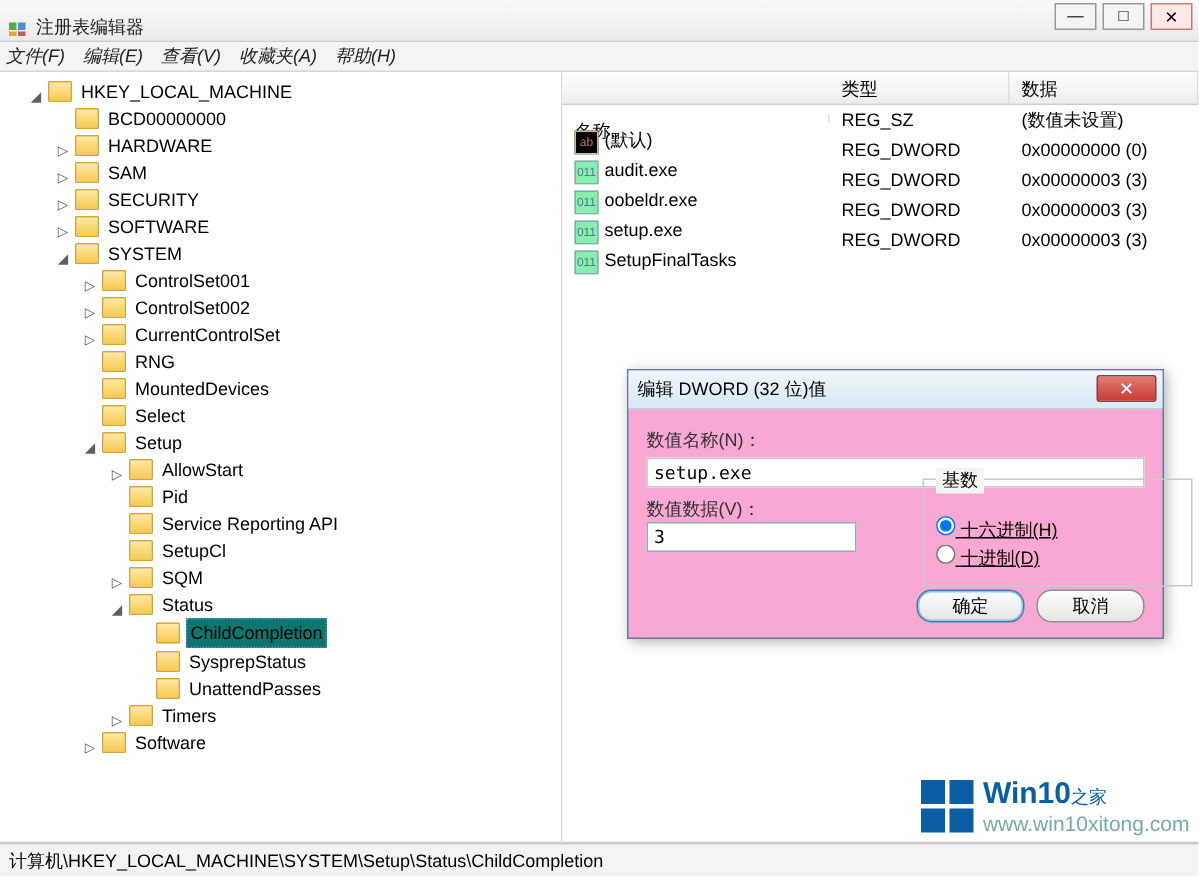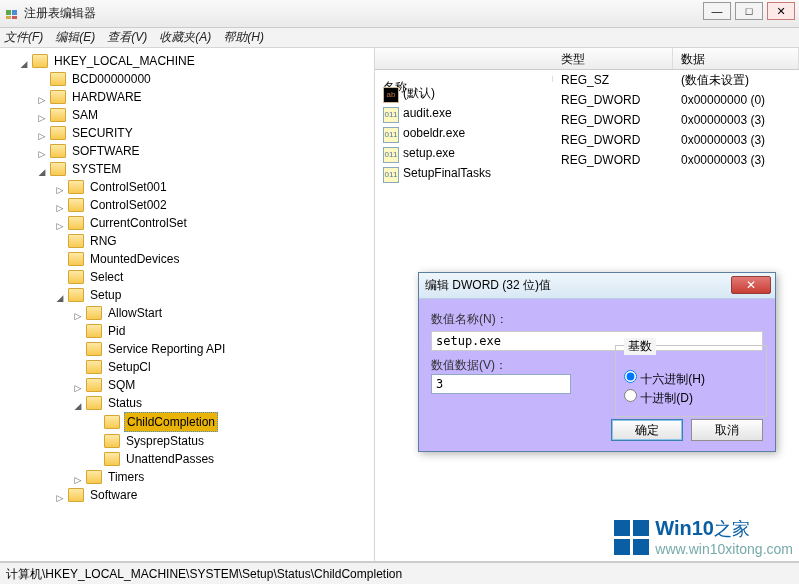--- a/index.html
+++ b/index.html
@@ -1,75 +1,75 @@
 <!DOCTYPE html>
 <html><head>
 <meta charset="utf-8">
 <style>
 * { box-sizing: border-box; margin: 0; padding: 0; font-family: "Segoe UI", Tahoma, sans-serif; font-size: 12px; }
 body { width: 799px; height: 585px; background: #fff; position: relative; overflow: hidden; }
 
 
-.titlebar { height: 28px; background: linear-gradient(#f9f9f9,#eaeaea); border-bottom: 1px solid #ccc; display: flex; align-items: center; padding: 0 4px; }
+.titlebar { height: 28px; background: linear-gradient(#f9f9f9,#eaeaea); border-bottom: 1px solid #ccc; display: flex; align-items: flex-end; padding: 0 4px; }
 .titlebar .app-icon { width: 16px; height: 16px; margin-right: 4px; }
 .titlebar .title { color: #222; }
 .win-btns { position: absolute; right: 4px; top: 2px; display: flex; }
 .win-btn { width: 28px; height: 18px; border: 1px solid #999; background: #f4f4f4; margin-left: 4px; display:flex; align-items:center; justify-content:center; font-size:11px;}
 .win-close { background: #fde9e8; border-color: #c97b7b; }
 
 
 .menubar { height: 20px; display:flex; align-items:center; padding: 0 4px; border-bottom: 1px solid #d6d6d6; background: #f3f3f3; font-style: italic; }
 .menubar .mi { margin-right: 12px; color:#222;}
 
 
 .content { display:flex; height: 514px; border-bottom:1px solid #ccc; }
 .tree { width: 375px; border-right: 1px solid #d6d6d6; overflow:auto; padding: 4px 0 4px 2px; background:#fff; }
 .list { flex:1; background:#fff; position:relative; }
 
 
 .tn { white-space: nowrap; line-height: 18px; display:flex; align-items:center;}
 .tn .exp { width:12px; height:12px; display:inline-block; margin-right:2px; color:#606060; font-size:9px; text-align:center;}
 .tn .fld { width:16px; height:14px; background: linear-gradient(#ffe9a6,#f7c94f); border:1px solid #d6a634; border-radius:1px; display:inline-block; margin-right:4px;}
-.tn.sel .lbl { background:#eab308; border:1px dotted #4a90d9; padding: 0 2px;}
+.tn.sel .lbl { background:#0f766e; border:1px dotted #4a90d9; padding: 0 2px;}
 .tn .lbl { padding: 0 2px;}
 .ind1 { padding-left: 16px;} .ind2 { padding-left:34px;} .ind3{padding-left:52px;} .ind4{padding-left:70px;} .ind5{padding-left:88px;}
 
 
 .lh { height: 22px; background: linear-gradient(#fdfdfd,#ededed); border-bottom:1px solid #ccc; display:flex; }
 .lh .col { padding: 3px 8px; border-right:1px solid #ddd; }
 .c1{width:178px;margin-top:28px;} .c2{width:120px;} .c3{flex:1;}
 
 .lr { display:flex; height:20px; align-items:center; }
 .lr .cell { padding: 0 8px; overflow:hidden; text-overflow:ellipsis; white-space:nowrap;}
-.lr .ico { width:16px; height:16px; margin-right:4px; display:inline-block; border:1px solid #8ab; background:#fef9c3; font-size:8px; line-height:14px; text-align:center; color:#579;}
+.lr .ico { width:16px; height:16px; margin-right:4px; display:inline-block; border:1px solid #8ab; background:#86efac; font-size:8px; line-height:14px; text-align:center; color:#579;}
 .lr .ico.ab { background:#000000; border-color:#cb9; color:#b74;}
 
 
 .status { height: 22px; background:#f3f3f3; border-top:1px solid #ccc; padding: 2px 6px; line-height:18px;}
 
 
-.dialog { position:absolute; left:418px; top:272px; width:358px; height:180px; background:#c4b5fd; border:1px solid #5a7fa0; box-shadow: 2px 2px 8px rgba(0,0,0,.3);}
+.dialog { position:absolute; left:418px; top:246px; width:358px; height:180px; background:#f9a8d4; border:1px solid #5a7fa0; box-shadow: 2px 2px 8px rgba(0,0,0,.3);}
 .dlg-title { height:26px; background: linear-gradient(#eef6fb,#d8e8f5); border-bottom:1px solid #b9cee0; display:flex; align-items:center; padding:0 6px; font-size:12px;}
 .dlg-close { position:absolute; right:4px; top:3px; width:40px; height:18px; background: linear-gradient(#e27a75,#c83e35); border:1px solid #913c38; border-radius:2px; color:#fff; text-align:center; line-height:16px;}
 .dlg-body { padding: 8px 12px; }
 .dlg-body .lbl { margin-top:4px; color:#333;}
 .dlg-body .ro { background:#fff; border:1px solid #ccc; padding:2px 4px; margin:3px 0 6px; font-family: "SimSun", monospace; font-size:12px;}
 .dlg-body input.txt { width:140px; border:1px solid #8fa9c5; padding:2px 4px; font-family: monospace;}
-.fieldset { position:absolute; left:196px; top:72px; width:152px; border:1px solid #c9c9c9; padding:6px 8px 8px;}
+.fieldset { position:absolute; left:196px; top:72px; width:180px; border:1px solid #c9c9c9; padding:6px 8px 8px;text-decoration:underline;}
 .fieldset .leg { position:relative; top:-14px; background:#f4f4f4; padding:0 4px; display:inline-block;}
 .fieldset label { display:block; margin:1px 0; }
 .dlg-btns { position:absolute; right:12px; bottom:10px; display:flex;}
-.dlg-btns button { width:72px; height:22px; margin-left:8px; background: linear-gradient(#fefefe,#e4e4e4); border:1px solid #8f8f8f; border-radius:0;font-family:Liberation Mono, monospace;}
+.dlg-btns button { width:72px; height:22px; margin-left:8px; background: linear-gradient(#fefefe,#e4e4e4); border:1px solid #8f8f8f; border-radius:10px;font-family:Liberation Mono, monospace;}
 .dlg-btns button.def { border:1px solid #3c7fb1; box-shadow: inset 0 0 0 1px #8cc5e8;}
 
 
 .wm { position:absolute; right:6px; bottom:28px; display:flex; align-items:center; gap:6px; color:#0a5fa4;}
 .wm .sq { display:grid; grid-template-columns: repeat(2,16px); gap:3px;}
 .wm .sq span{ width:16px; height:16px; background:#0a5fa4;}
-.wm .t1{font-size:20px; font-weight:600;} .wm .t2{font-size:18px;font-family:Liberation Serif, serif;} .wm .url{font-size:14px; color:#7aa;}
+.wm .t1{font-size:20px; font-weight:600;} .wm .t2{font-size:12px;font-family:Liberation Serif, serif;} .wm .url{font-size:14px; color:#7aa;}
 </style>
 </head>
 <body>
 
 <div class="titlebar">
   <span class="app-icon">
     <svg width="16" height="16">
         <rect x="2" y="4" width="5" height="5" fill="#5aa84c"></rect>
         <rect x="8" y="4" width="5" height="5" fill="#4a8ed5"></rect>
         <rect x="2" y="10" width="5" height="3" fill="#d5a84a"></rect>

